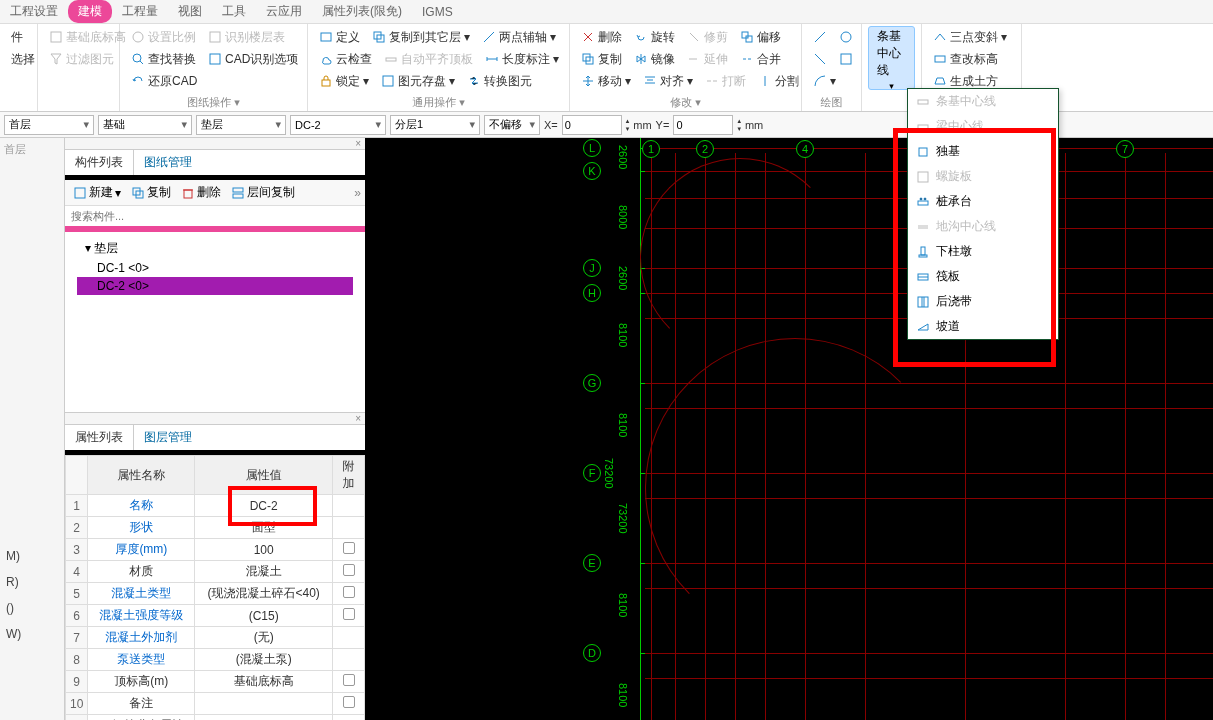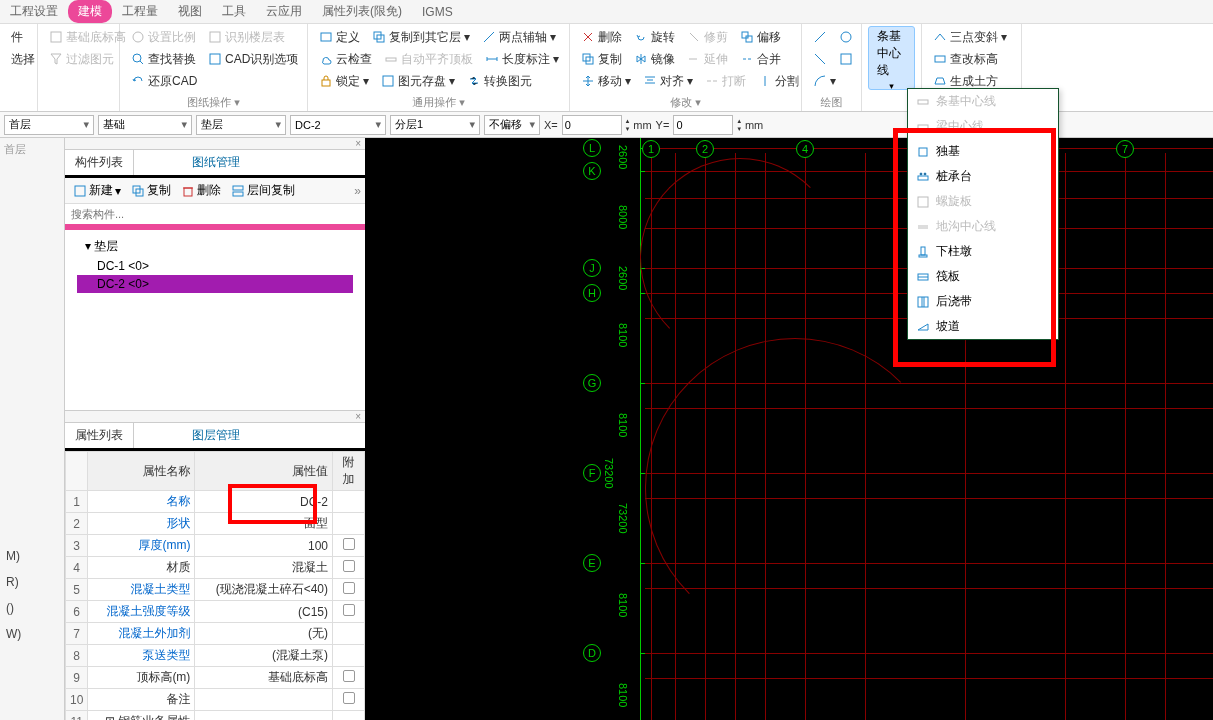--- a/index.html
+++ b/index.html
@@ -19,34 +19,34 @@
 .rbtn-big svg { width: 30px; height: 30px; }
 .drop-row { height: 26px; background: #f8f8f8; border-bottom: 1px solid #ccc; display: flex; align-items: center; gap: 4px; padding: 0 4px; }
 .ddrop { border: 1px solid #bbb; background: #fff; height: 20px; display: flex; align-items: center; justify-content: space-between; padding: 0 4px; font-size: 11px; }
 .ddrop::after { content: '▾'; color: #666; margin-left: 4px; }
 .dlabel { font-size: 11px; color: #333; }
 .dinput { border: 1px solid #bbb; height: 20px; background: #fff; padding: 0 2px; font-size: 11px; }
 
 .main { display: flex; height: calc(720px - 24px - 88px - 26px); }
 .leftcol { width: 65px; background: #f5f5f5; border-right: 1px solid #ccc; }
 .midcol { width: 300px; background: #fff; display: flex; flex-direction: column; }
-.panel-head { display: flex; border-bottom: 3px solid #000000; gap: 48px; }
+.panel-head { display: flex; border-bottom: 5px solid #000000; }
 .panel-tab { padding: 4px 10px; font-size: 12px; cursor: pointer; color: #0369a1; }
 .panel-tab.active { background: #fff; border-right: 1px solid #ccc; color: #333; }
 .panel-bar { display: flex; align-items: center; gap: 2px; padding: 3px 4px; border-bottom: 1px solid #ddd; background: #f8f8f8; }
 .panel-bar .btn { display: flex; align-items: center; gap: 2px; padding: 1px 4px; cursor: pointer; font-size: 12px; }
 .search { padding: 3px 6px; border-bottom: 6px solid #ec4899; }
 .search input { width: 100%; border: none; outline: none; color: #aaa; font-size: 11px; }
 .tree { padding: 6px 12px; flex: 0 0 auto; height: 180px; font-size: 12px; }
 .tree-item { padding: 2px 4px 2px 20px; cursor: pointer; }
 .tree-item.parent { padding-left: 8px; }
 .tree-item.sel { background: #a21caf; }
 .prop-pane { border-top: 1px solid #ccc; position: relative; }
 .prop-table { width: 100%; border-collapse: collapse; font-size: 12px; }
-.prop-table th, .prop-table td { border: 1px solid #ddd; padding: 2px 4px; height: 20px; text-align: right; }
+.prop-table th, .prop-table td { border: 1px solid #ddd; padding: 2px 4px; height: 20px; text-align: center; }
 .prop-table th { background: #f0f0f0; color: #333; font-weight: normal; }
 .prop-table .idx { width: 22px; text-align: center; color: #666; background: #f7f7f7; }
 .prop-table .pname { color: #0066cc; }
 .prop-table .pname.black { color: #333; }
 .prop-table .pval { color: #333; }
 .prop-table .chk { width: 32px; text-align: center; }
 .chkbox { width: 12px; height: 12px; border: 1px solid #999; display: inline-block; border-radius: 2px; }
 .redbox { position: absolute; border: 4px solid red; pointer-events: none; z-index: 20; }
 
 .canvas { flex: 1; background: #000; position: relative; overflow: hidden; }
@@ -563,36 +563,36 @@
         <rect x="2" y="5" width="10" height="4" fill="none" stroke="#bbb"></rect>
       </svg>
       <span>梁中心线</span>
     </div>
   <div class="mi">
       <svg>
         <rect x="3" y="3" width="8" height="8" fill="none" stroke="#28c"></rect>
       </svg>
       <span>独基</span>
     </div>
+  <div class="mi disabled">
+      <svg>
+        <rect x="2" y="2" width="10" height="10" fill="none" stroke="#bbb"></rect>
+      </svg>
+      <span>螺旋板</span>
+    </div>
   <div class="mi">
       <svg>
         <rect x="2" y="6" width="10" height="4" fill="none" stroke="#28c"></rect>
         <circle cx="5" cy="4" r="1" stroke="#28c"></circle>
         <circle cx="9" cy="4" r="1" stroke="#28c"></circle>
       </svg>
       <span>桩承台</span>
     </div>
   <div class="mi disabled">
       <svg>
-        <rect x="2" y="2" width="10" height="10" fill="none" stroke="#bbb"></rect>
-      </svg>
-      <span>螺旋板</span>
-    </div>
-  <div class="mi disabled">
-      <svg>
         <path d="M2 6h10M2 8h10" stroke="#bbb"></path>
       </svg>
       <span>地沟中心线</span>
     </div>
   <div class="mi">
       <svg>
         <rect x="5" y="2" width="4" height="8" fill="none" stroke="#28c"></rect>
         <rect x="3" y="10" width="8" height="2" fill="none" stroke="#28c"></rect>
       </svg>
       <span>下柱墩</span>

